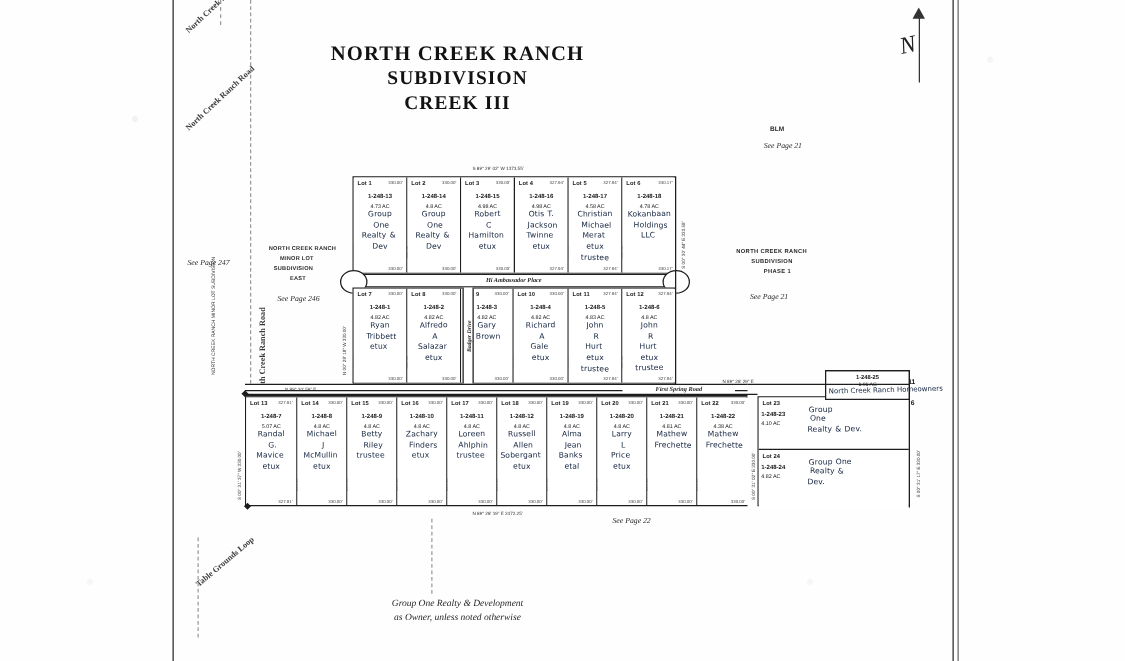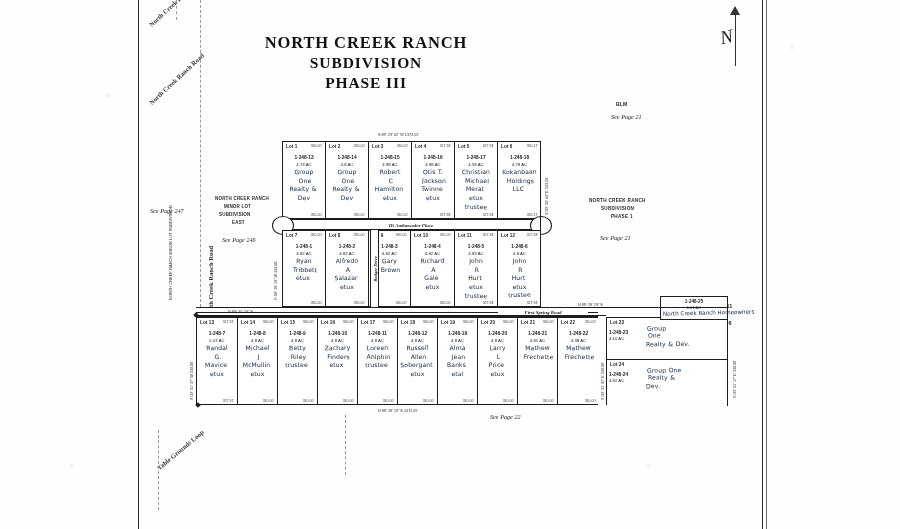--- a/index.html
+++ b/index.html
@@ -136,21 +136,21 @@
 
   <div class="scan-noise"></div>
 
   <div class="rule-left"></div>
   <div class="rule-right"></div>
   <div class="rule-right2"></div>
 
   <div class="title-block">
     <div class="t t1">NORTH CREEK RANCH</div>
     <div class="t t2">SUBDIVISION</div>
-    <div class="t t3">PHASE III</div>
+    <div class="t t3">CREEK III</div>
   </div>
 
   <div class="north">
     <div class="head"></div>
     <div class="shaft"></div>
     <div class="glyph">N</div>
   </div>
 
   <div class="road-diag" style="left:150px;top:22px;transform:rotate(-43deg);">North Creek Ranch Road</div>
   <div class="road-diag" style="left:150px;top:100px;transform:rotate(-43deg);">North Creek Ranch Road</div>
@@ -553,14 +553,18 @@
     <div class="bearing" style="left:378px;top:409px;">N 89° 28' 19" E  2472.25'</div>
     <div class="bearing" style="left:228px;top:310px;">N 89° 30' 59" E</div>
     <div class="bearing" style="left:578px;top:303px;">N 89° 28' 29" E</div>
     <div class="bearing-v" style="left:545px;top:215px;">S 00° 30' 44" E  333.58'</div>
     <div class="bearing-v" style="left:601px;top:400px;">S 00° 31' 02" E  330.00'</div>
     <div class="bearing-v" style="left:733px;top:398px;">S 00° 31' 17" E  330.00'</div>
     <div class="bearing-v" style="left:274px;top:300px;">N 00° 28' 18" W  330.00'</div>
     <div class="bearing-v" style="left:190px;top:400px;">S 00° 31' 37" W  330.00'</div>
   </div>
 
+  <div class="footer">
+    <div>Group One Realty &amp; Development</div>
+    <div>as Owner, unless noted otherwise</div>
+  </div>
 
 </div>
 
 </body></html>

